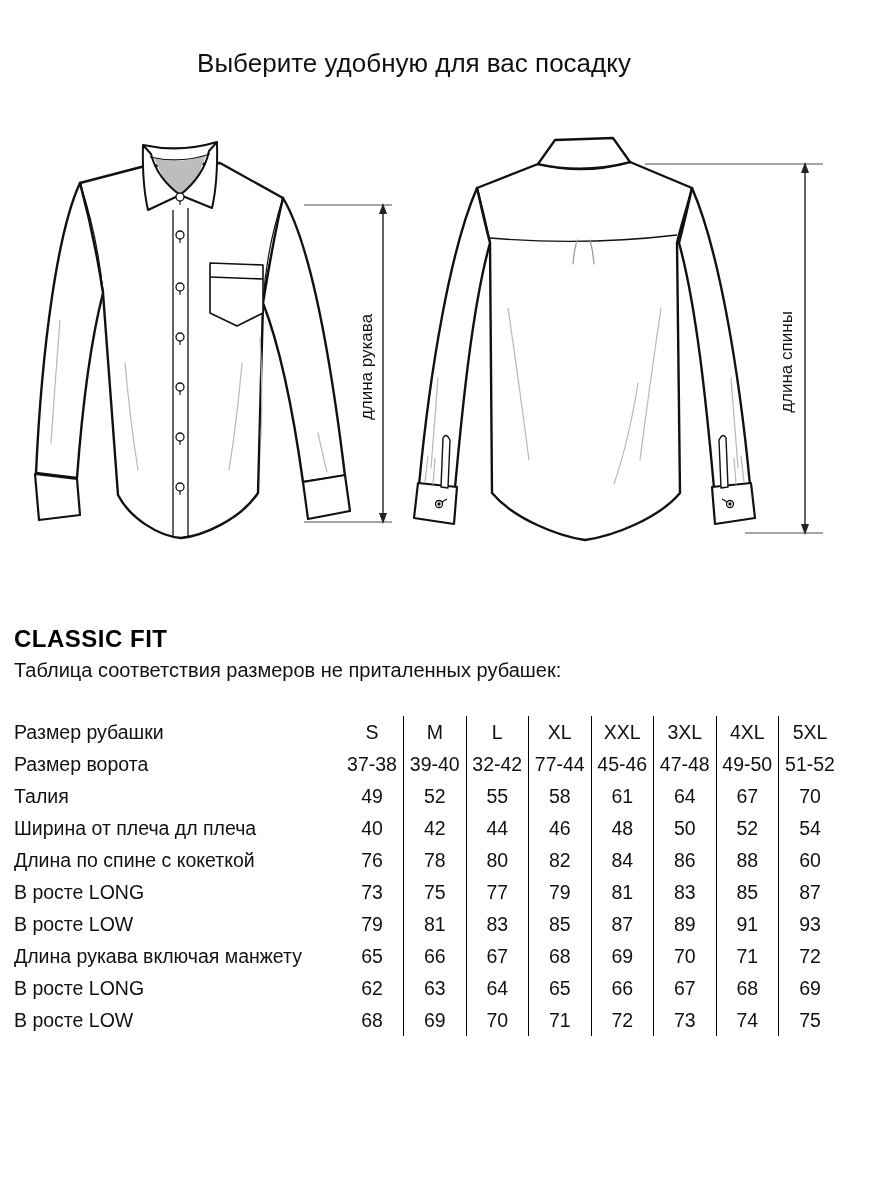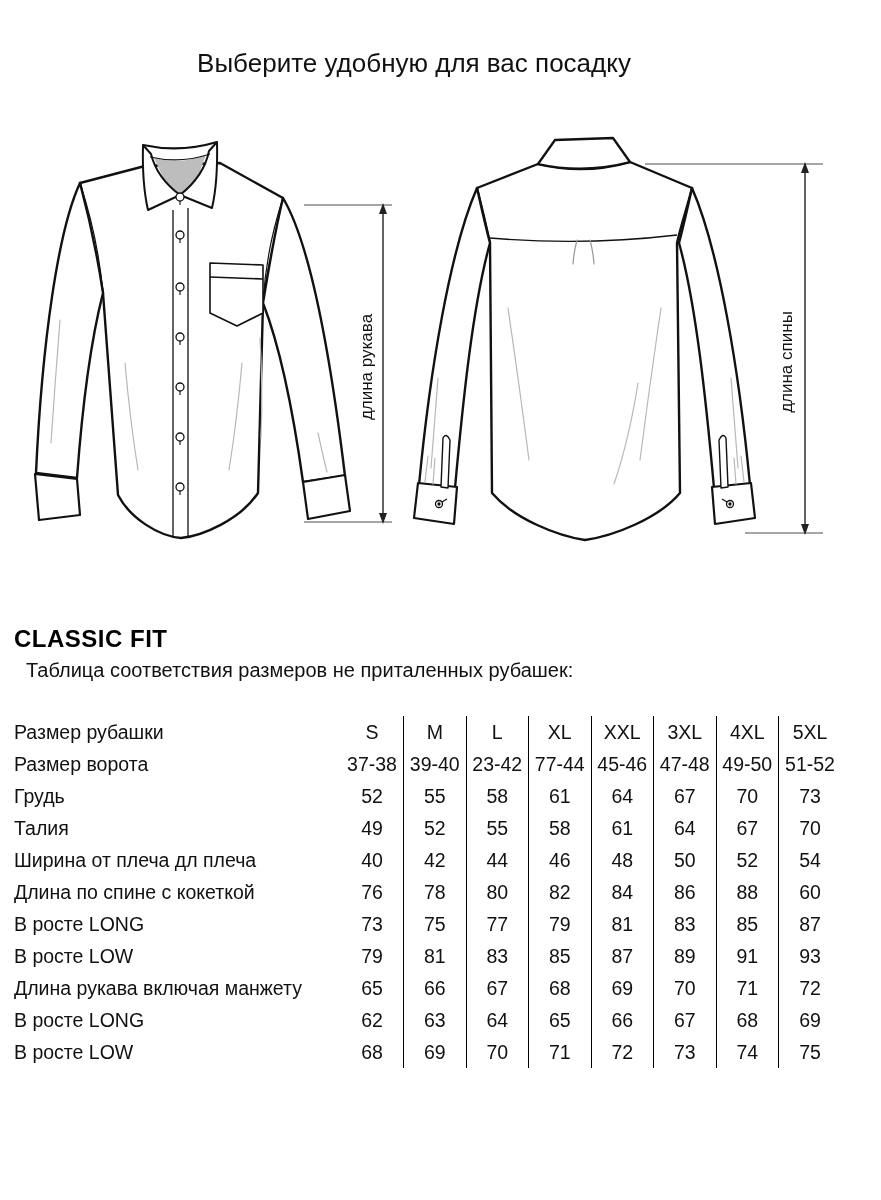--- a/index.html
+++ b/index.html
@@ -14,21 +14,21 @@
   .abs{position:absolute;}
   .dim-label{
     position:absolute;white-space:nowrap;font-size:17px;color:#111;
     transform:translate(-50%,-50%) rotate(-90deg);
   }
   .heading{
     position:absolute;left:14px;top:625px;font-size:24px;font-weight:800;
     letter-spacing:0.5px;color:#000;
   }
   .subtitle{
-    position:absolute;left:26px;top:659px;font-size:20px;color:#111;
+    position:absolute;left:14px;top:659px;font-size:20px;color:#111;
   }
   table.sizes{
     position:absolute;left:14px;top:716px;width:827px;
     border-collapse:collapse;table-layout:fixed;
     font-size:19.5px;color:#111;
   }
   table.sizes td{height:32px;padding:0;text-align:center;overflow:hidden;}
   table.sizes td.lbl{width:327px;text-align:left;}
   table.sizes td + td + td{border-left:1.5px solid #000;}
   svg{display:block;}
@@ -210,37 +210,26 @@
           <td>XL</td>
           <td>XXL</td>
           <td>3XL</td>
           <td>4XL</td>
           <td>5XL</td>
         </tr>
         <tr>
           <td class="lbl">Размер ворота</td>
           <td>37-38</td>
           <td>39-40</td>
-          <td>23-42</td>
+          <td>32-42</td>
           <td>77-44</td>
           <td>45-46</td>
           <td>47-48</td>
           <td>49-50</td>
           <td>51-52</td>
-        </tr>
-        <tr>
-          <td class="lbl">Грудь</td>
-          <td>52</td>
-          <td>55</td>
-          <td>58</td>
-          <td>61</td>
-          <td>64</td>
-          <td>67</td>
-          <td>70</td>
-          <td>73</td>
         </tr>
         <tr>
           <td class="lbl">Талия</td>
           <td>49</td>
           <td>52</td>
           <td>55</td>
           <td>58</td>
           <td>61</td>
           <td>64</td>
           <td>67</td>

